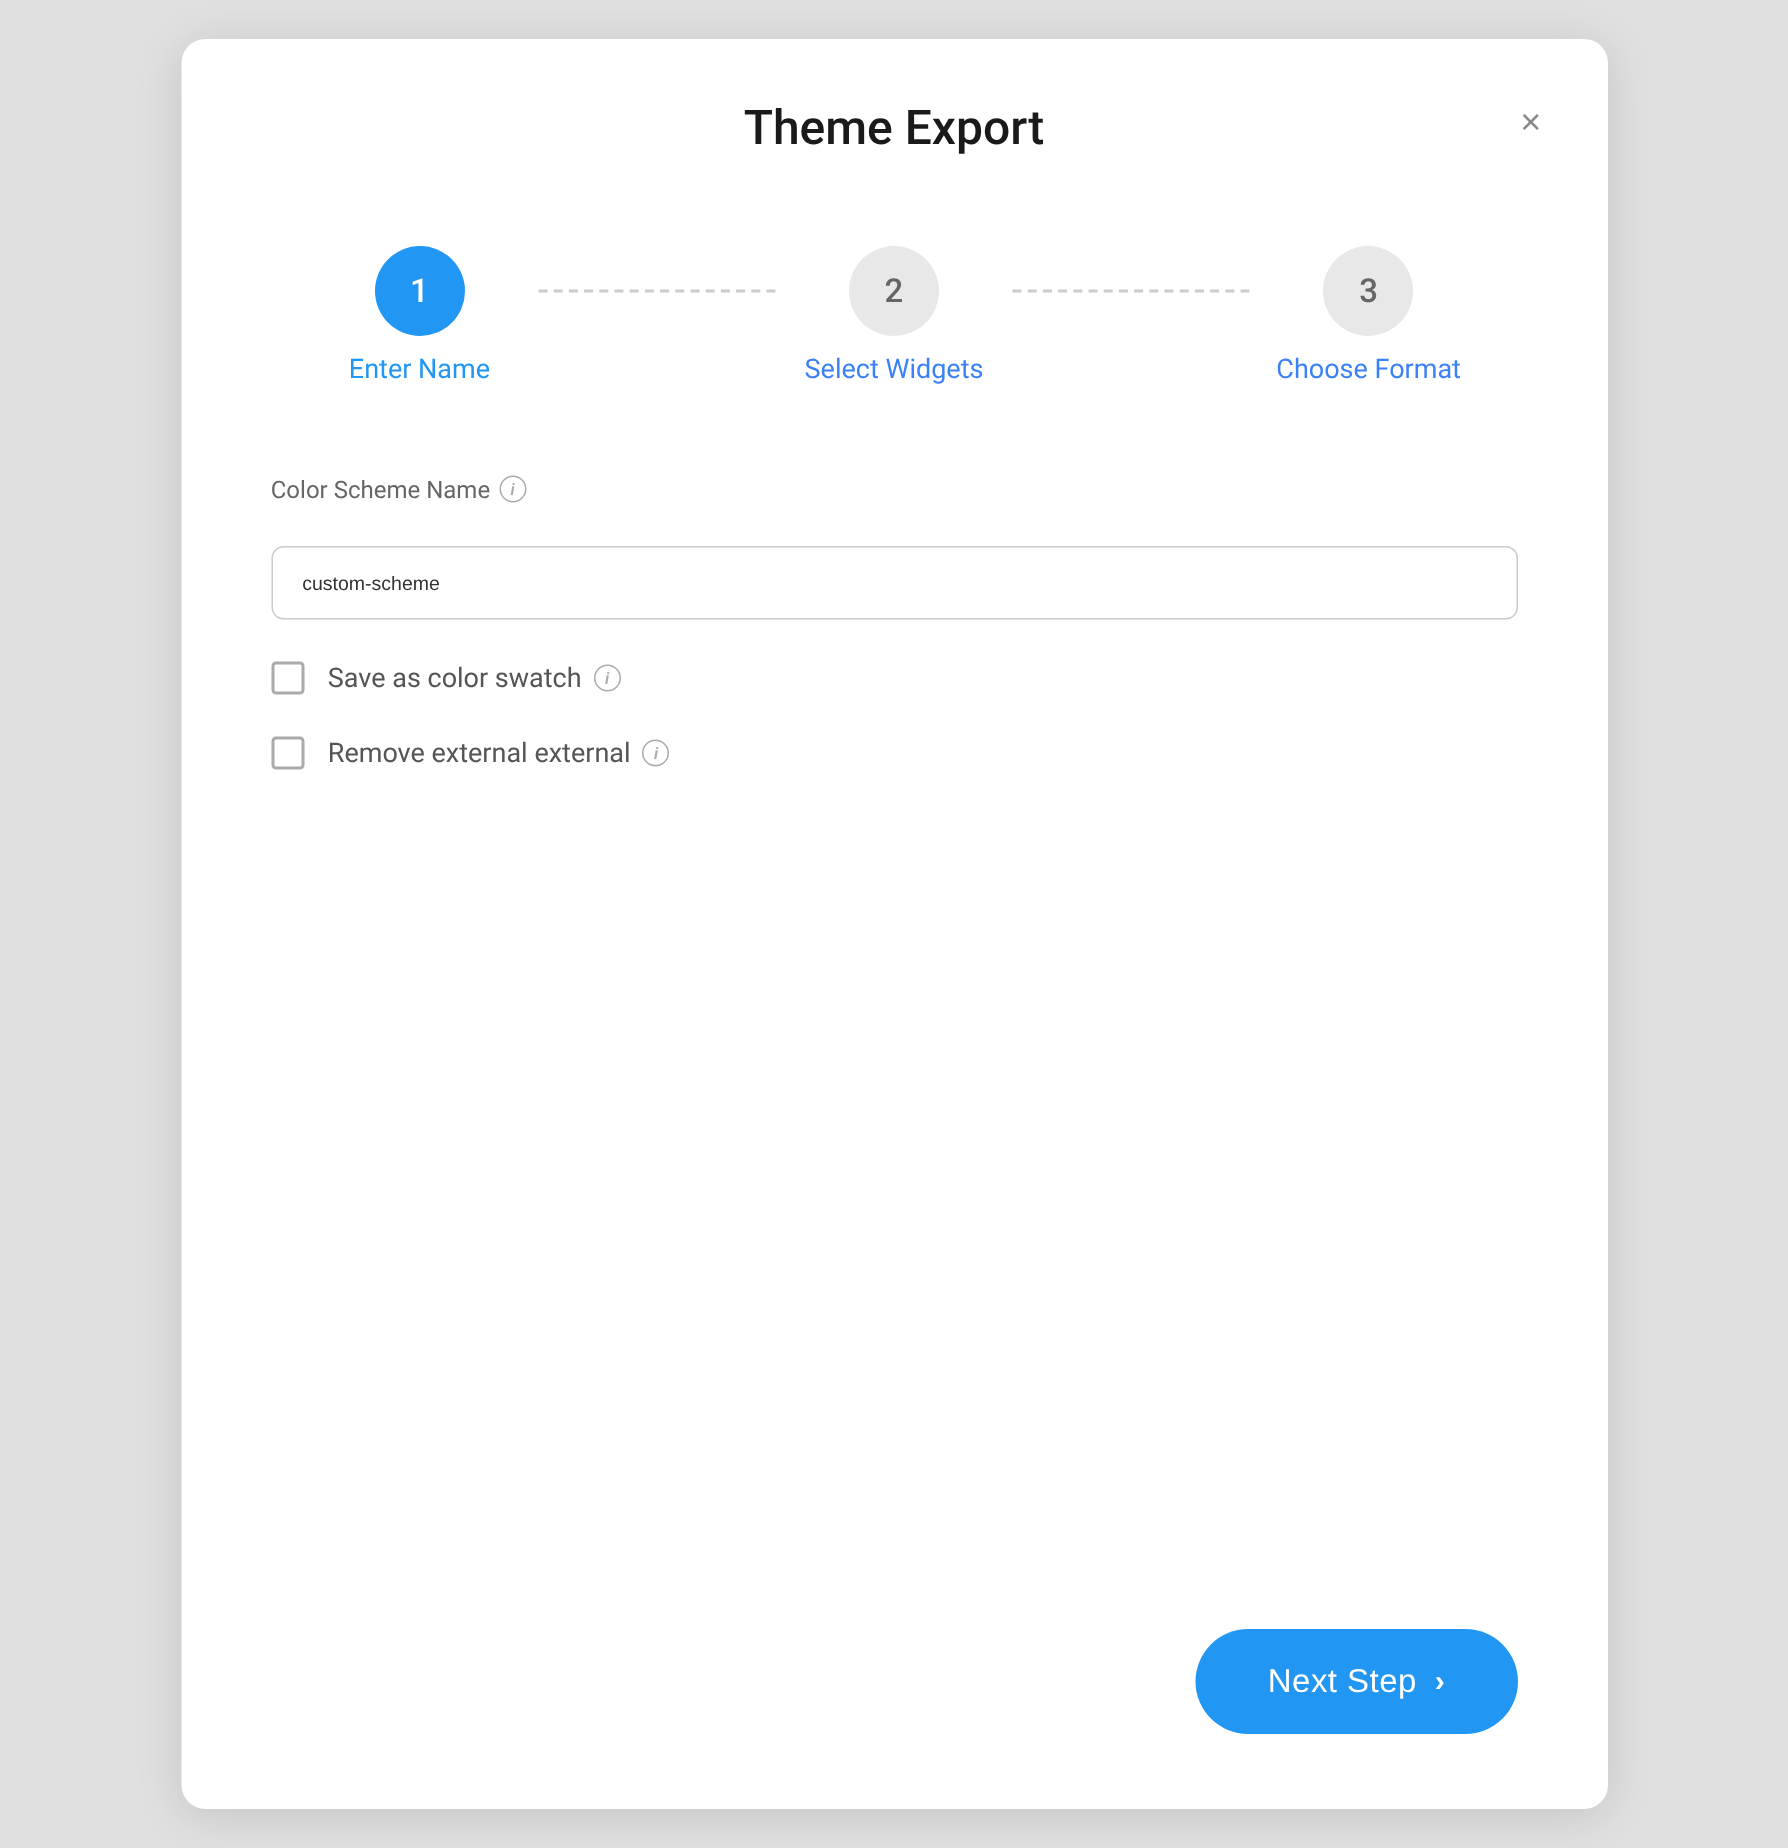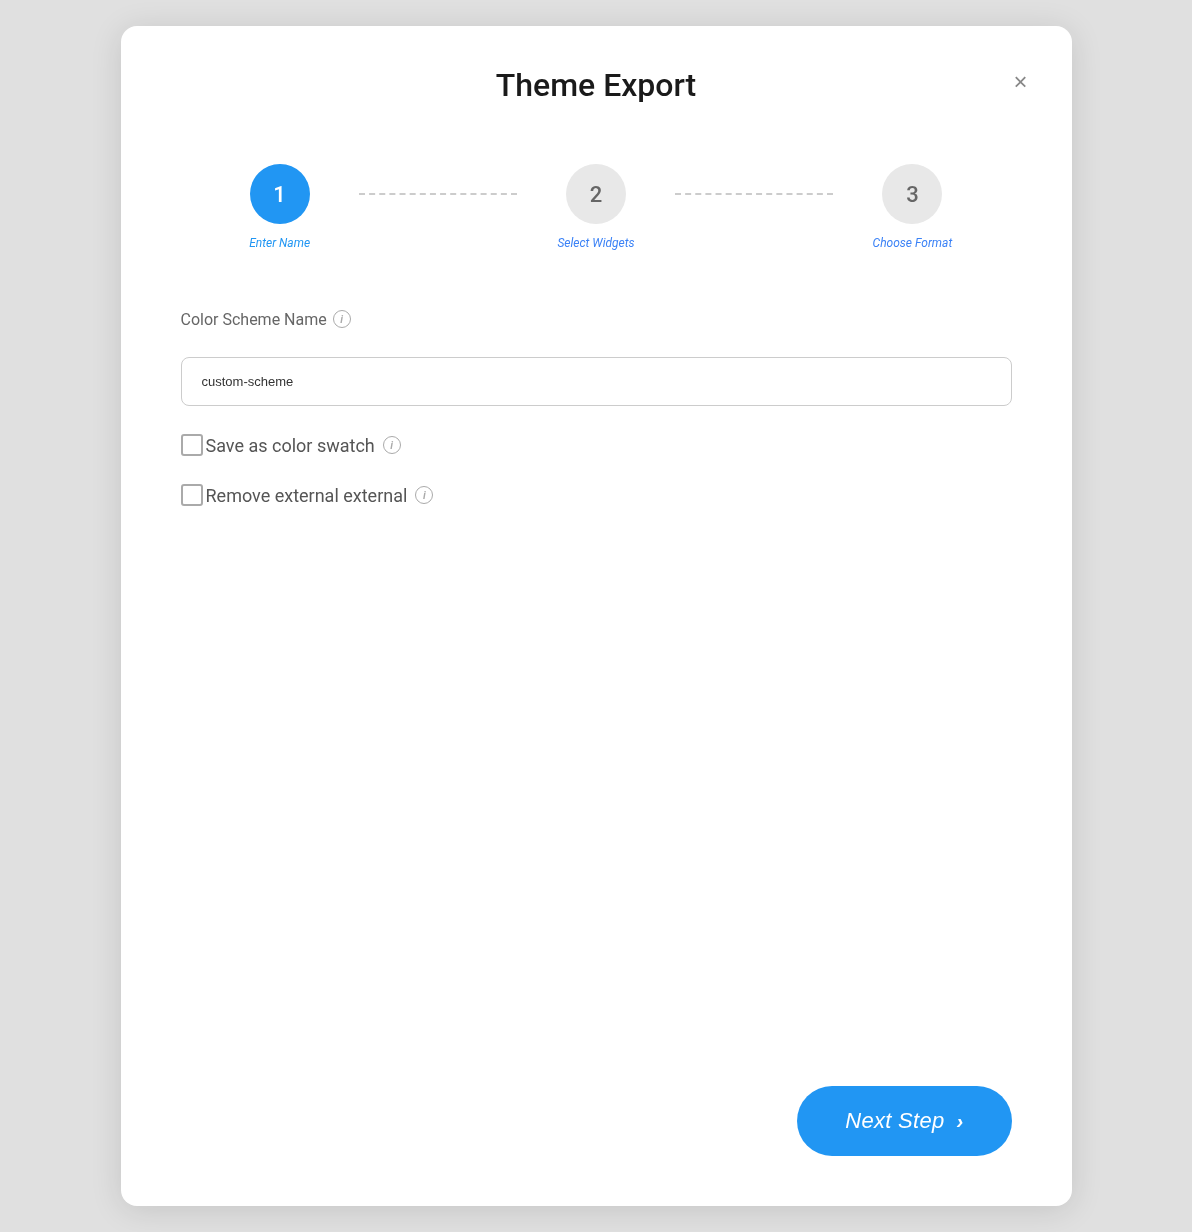--- a/index.html
+++ b/index.html
@@ -94,24 +94,23 @@
       color: #ffffff;
     }
 
     .step-circle.inactive {
       background: #e8e8e8;
       color: #666;
     }
 
     .step-label {
       margin-top: 12px;
-      font-size: 12px;
+      font-size: 18px;
       text-align: center;
       white-space: nowrap;
-      font-style: italic;
     }
 
     .step-label.active {
       color: #2196F3;
     }
 
     .step-label.inactive {
       color: #3b82f6;
     }
 
@@ -159,21 +158,21 @@
       border: 1.5px solid #ccc;
       border-radius: 8px;
       outline: none;
       color: #333;
       background: #fff;
     }
 
     .checkbox-row {
       display: flex;
       align-items: center;
-      gap: 3px;
+      gap: 16px;
       margin-top: 28px;
     }
 
     .checkbox {
       width: 22px;
       height: 22px;
       border: 2px solid #aaa;
       border-radius: 3px;
       background: #fff;
       cursor: pointer;
@@ -208,21 +207,20 @@
       border: none;
       border-radius: 50px;
       padding: 22px 48px;
       font-size: 22px;
       font-weight: 500;
       cursor: pointer;
       display: flex;
       align-items: center;
       gap: 12px;
       letter-spacing: 0.3px;
-      font-style: italic;
     }
 
     .chevron-right {
       font-size: 20px;
       font-weight: 700;
     }
   </style>
 </head>
 <body>
 

